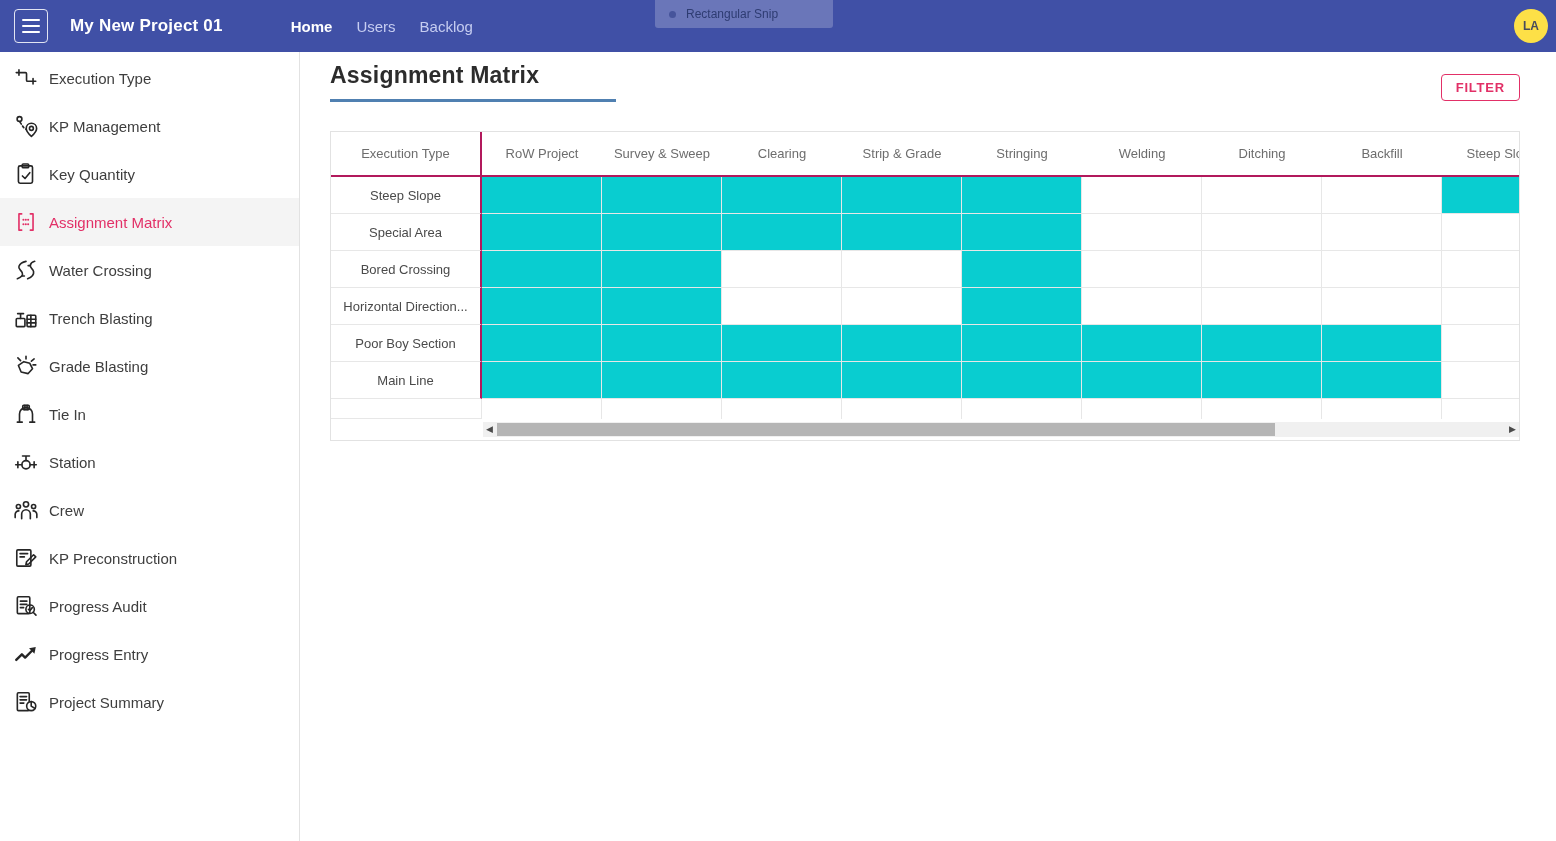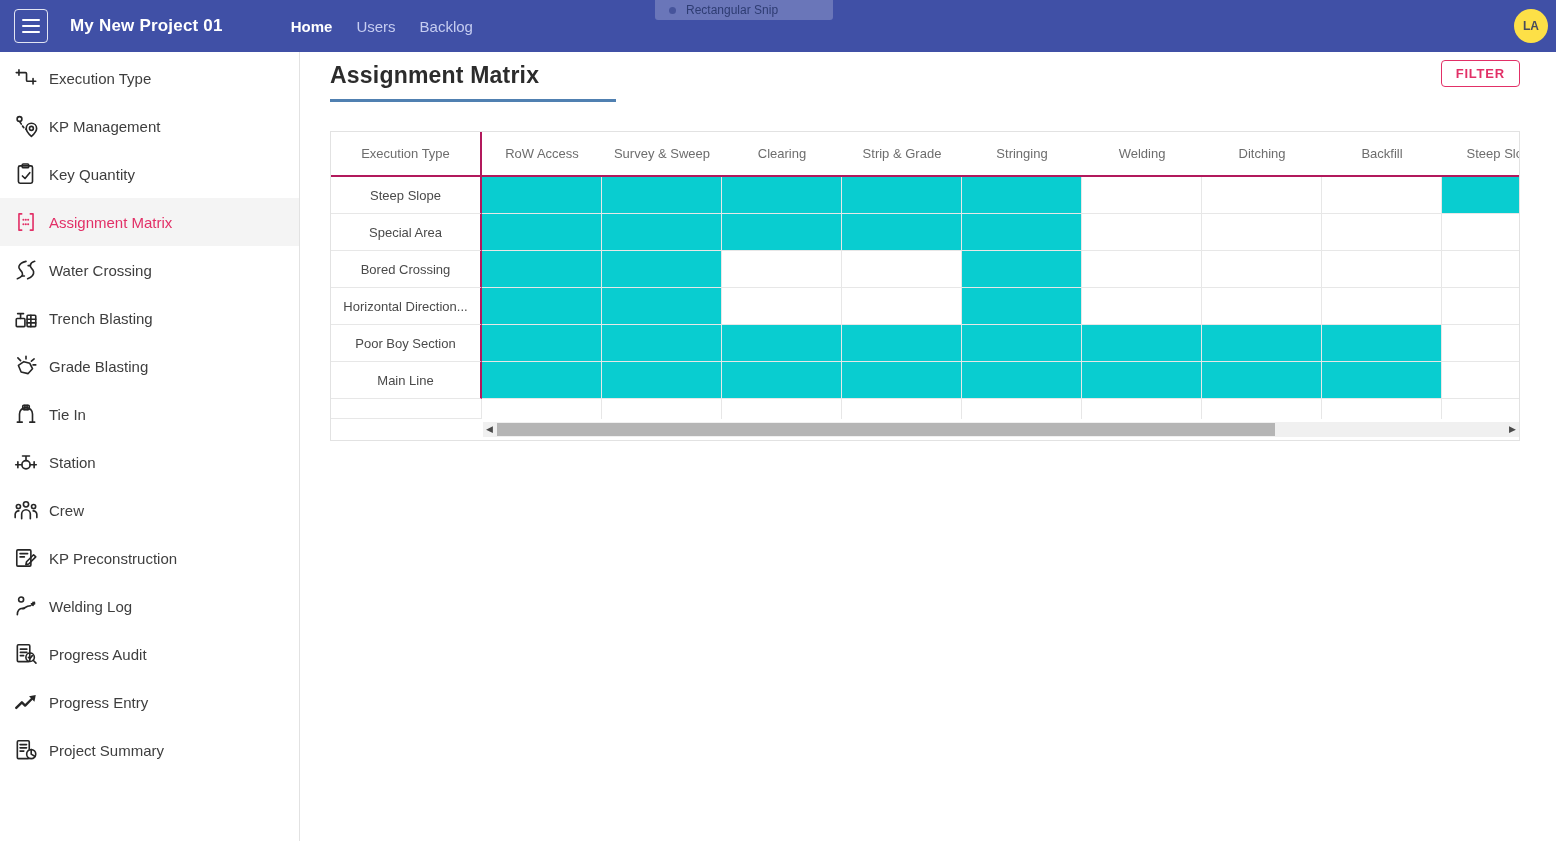--- a/index.html
+++ b/index.html
@@ -9,21 +9,21 @@
   .navbar{position:absolute;left:0;top:0;width:1556px;height:52px;background:#4050a6;
     display:flex;align-items:center;z-index:5;}
   .burger{width:34px;height:34px;margin-left:14px;border:1px solid rgba(255,255,255,.85);
     border-radius:4px;background:transparent;display:flex;flex-direction:column;gap:4px;
     align-items:center;justify-content:center;cursor:pointer;}
   .burger span{width:18px;height:2px;background:#fff;border-radius:1px;}
   .nav-title{color:#fff;font-size:17px;font-weight:700;margin-left:22px;letter-spacing:.2px;}
   .nav-links{display:flex;gap:24px;margin-left:68px;}
   .nav-link{color:#c6cdf1;font-size:15px;cursor:pointer;text-decoration:none;}
   .nav-link.active{color:#fff;font-weight:700;}
-  .snip{position:absolute;left:655px;top:0;width:178px;height:20px;
+  .snip{position:absolute;left:655px;top:0;width:178px;height:28px;
     background:rgba(255,255,255,.22);border-radius:0 0 3px 3px;display:flex;align-items:center;}
   .snip-dot{width:7px;height:7px;border-radius:50%;background:#46549b;margin:0 10px 0 14px;}
   .snip-label{color:#2e3c72;font-size:12px;}
   .avatar{position:absolute;right:8px;top:9px;width:34px;height:34px;border-radius:50%;
     background:#fde047;color:#474b5c;font-size:12px;font-weight:700;display:flex;
     align-items:center;justify-content:center;cursor:pointer;}
 
   
   .sidebar{position:absolute;left:0;top:52px;width:299px;bottom:0;background:#fff;
     border-right:1px solid #e2e2e2;padding-top:2px;}
@@ -34,21 +34,21 @@
   .sb-icon svg{width:26px;height:26px;stroke:currentColor;fill:none;stroke-width:1.5;
     stroke-linecap:round;stroke-linejoin:round;}
   .sb-icon svg .f{fill:currentColor;stroke:none;}
   .sb-label{font-size:15px;margin-left:10px;white-space:nowrap;}
 
   
   .main{position:absolute;left:300px;top:52px;right:0;bottom:0;background:#fff;}
   .page-title{position:absolute;left:30px;top:10px;margin:0;font-size:23px;font-weight:600;
     color:#2c2c2c;letter-spacing:.2px;}
   .title-underline{position:absolute;left:30px;top:47px;width:286px;height:3px;background:#5080b1;}
-  .filter-btn{position:absolute;right:36px;top:8px;padding:5px 14px;background:#fff;
+  .filter-btn{position:absolute;right:36px;top:22px;padding:5px 14px;background:#fff;
     border:1.5px solid #e23067;border-radius:4px;color:#e23067;font-size:13px;font-weight:600;
     letter-spacing:.8px;cursor:pointer;font-family:"Liberation Sans",sans-serif;}
 
   
   .matrix{position:absolute;left:30px;top:79px;width:1190px;border:1px solid #e2e2e2;
     background:#fff;overflow:hidden;box-sizing:border-box;}
   .m-row{display:flex;width:1233px;box-sizing:border-box;}
   .m-head{height:45px;border-bottom:2px solid #b2195c;}
   .m-corner,.m-label{flex:0 0 151px;width:151px;border-right:2px solid #b2195c;
     display:flex;align-items:center;justify-content:center;box-sizing:border-box;
@@ -188,29 +188,20 @@
     <div class="sb-item">
       <span class="sb-icon"><svg viewBox="0 0 24 24">
           <rect x="3.5" y="4.5" width="13" height="15" rx="1"></rect>
           <path d="M6.5 8h7M6.5 11h4"></path>
           <path d="M12.5 15.5l6.5-6.5 2 2-6.5 6.5-2.6.6z"></path>
         </svg></span>
       <span class="sb-label">KP Preconstruction</span>
     </div>
     <div class="sb-item">
       <span class="sb-icon"><svg viewBox="0 0 24 24">
-          <circle cx="7.5" cy="6" r="2.3"></circle>
-          <path d="M4 20c0-3.8 1.8-5.8 4.8-5.8h1.7"></path>
-          <path d="M9 14.5l4.5-2.2 2.5-.6"></path>
-          <path d="M18.5 8.5v3M17 10h3M19.8 8.7l-2.4 2.4"></path>
-        </svg></span>
-      <span class="sb-label">Welding Log</span>
-    </div>
-    <div class="sb-item">
-      <span class="sb-icon"><svg viewBox="0 0 24 24">
           <rect x="4" y="3.5" width="11.5" height="15.5" rx="1"></rect>
           <path d="M6.8 7.5h6M6.8 10.5h6M6.8 13.5h3"></path>
           <circle cx="15.8" cy="15" r="3.9"></circle>
           <path d="M18.6 17.8l2.6 2.6"></path>
           <path d="M14.2 15l1.3 1.3 2.3-2.8"></path>
         </svg></span>
       <span class="sb-label">Progress Audit</span>
     </div>
     <div class="sb-item">
       <span class="sb-icon"><svg viewBox="0 0 24 24">
@@ -231,21 +222,21 @@
   </aside>
 
 <main class="main">
   <h1 class="page-title">Assignment Matrix</h1>
   <div class="title-underline"></div>
   <button class="filter-btn">FILTER</button>
 
   <div class="matrix" id="matrix">
     <div class="m-row m-head" id="matrix-head">
       <div class="m-corner">Execution Type</div>
-    <div class="m-hcol">RoW Access</div>
+    <div class="m-hcol">RoW Project</div>
         <div class="m-hcol">Survey &amp; Sweep</div>
         <div class="m-hcol">Clearing</div>
         <div class="m-hcol">Strip &amp; Grade</div>
         <div class="m-hcol">Stringing</div>
         <div class="m-hcol">Welding</div>
         <div class="m-hcol">Ditching</div>
         <div class="m-hcol">Backfill</div>
         <div class="m-hcol">Steep Slope</div>
       </div>
     <div id="matrix-body">

